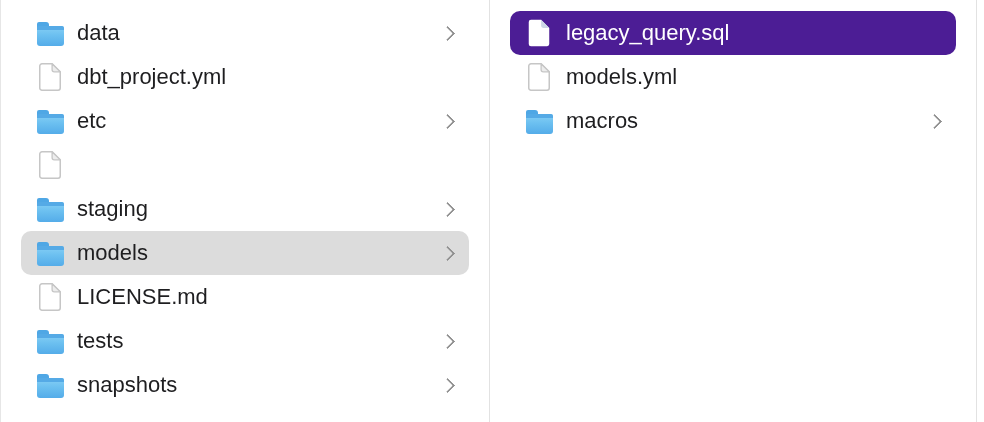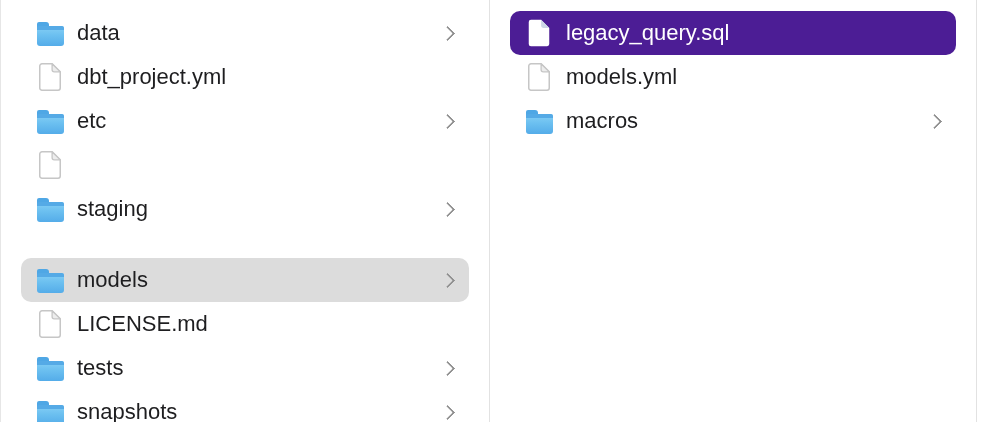--- a/index.html
+++ b/index.html
@@ -25,21 +25,21 @@
   .row{
     height:44px;
     margin:0 20px;
     border-radius:10px;
     display:flex;
     align-items:center;
     padding:0 13px 0 15px;
     box-sizing:border-box;
     cursor:default;
   }
-  .row.sel-secondary{background:#dcdcdc;margin-top:27px;}
+  .row.sel-secondary{background:#dcdcdc;}
   .row.sel-primary{background:#4c1d95;}
 
   .icon-slot{
     width:28px;height:30px;flex:none;
     display:flex;align-items:center;justify-content:center;
   }
 
   .label{
     margin-left:13px;
     flex:1;

